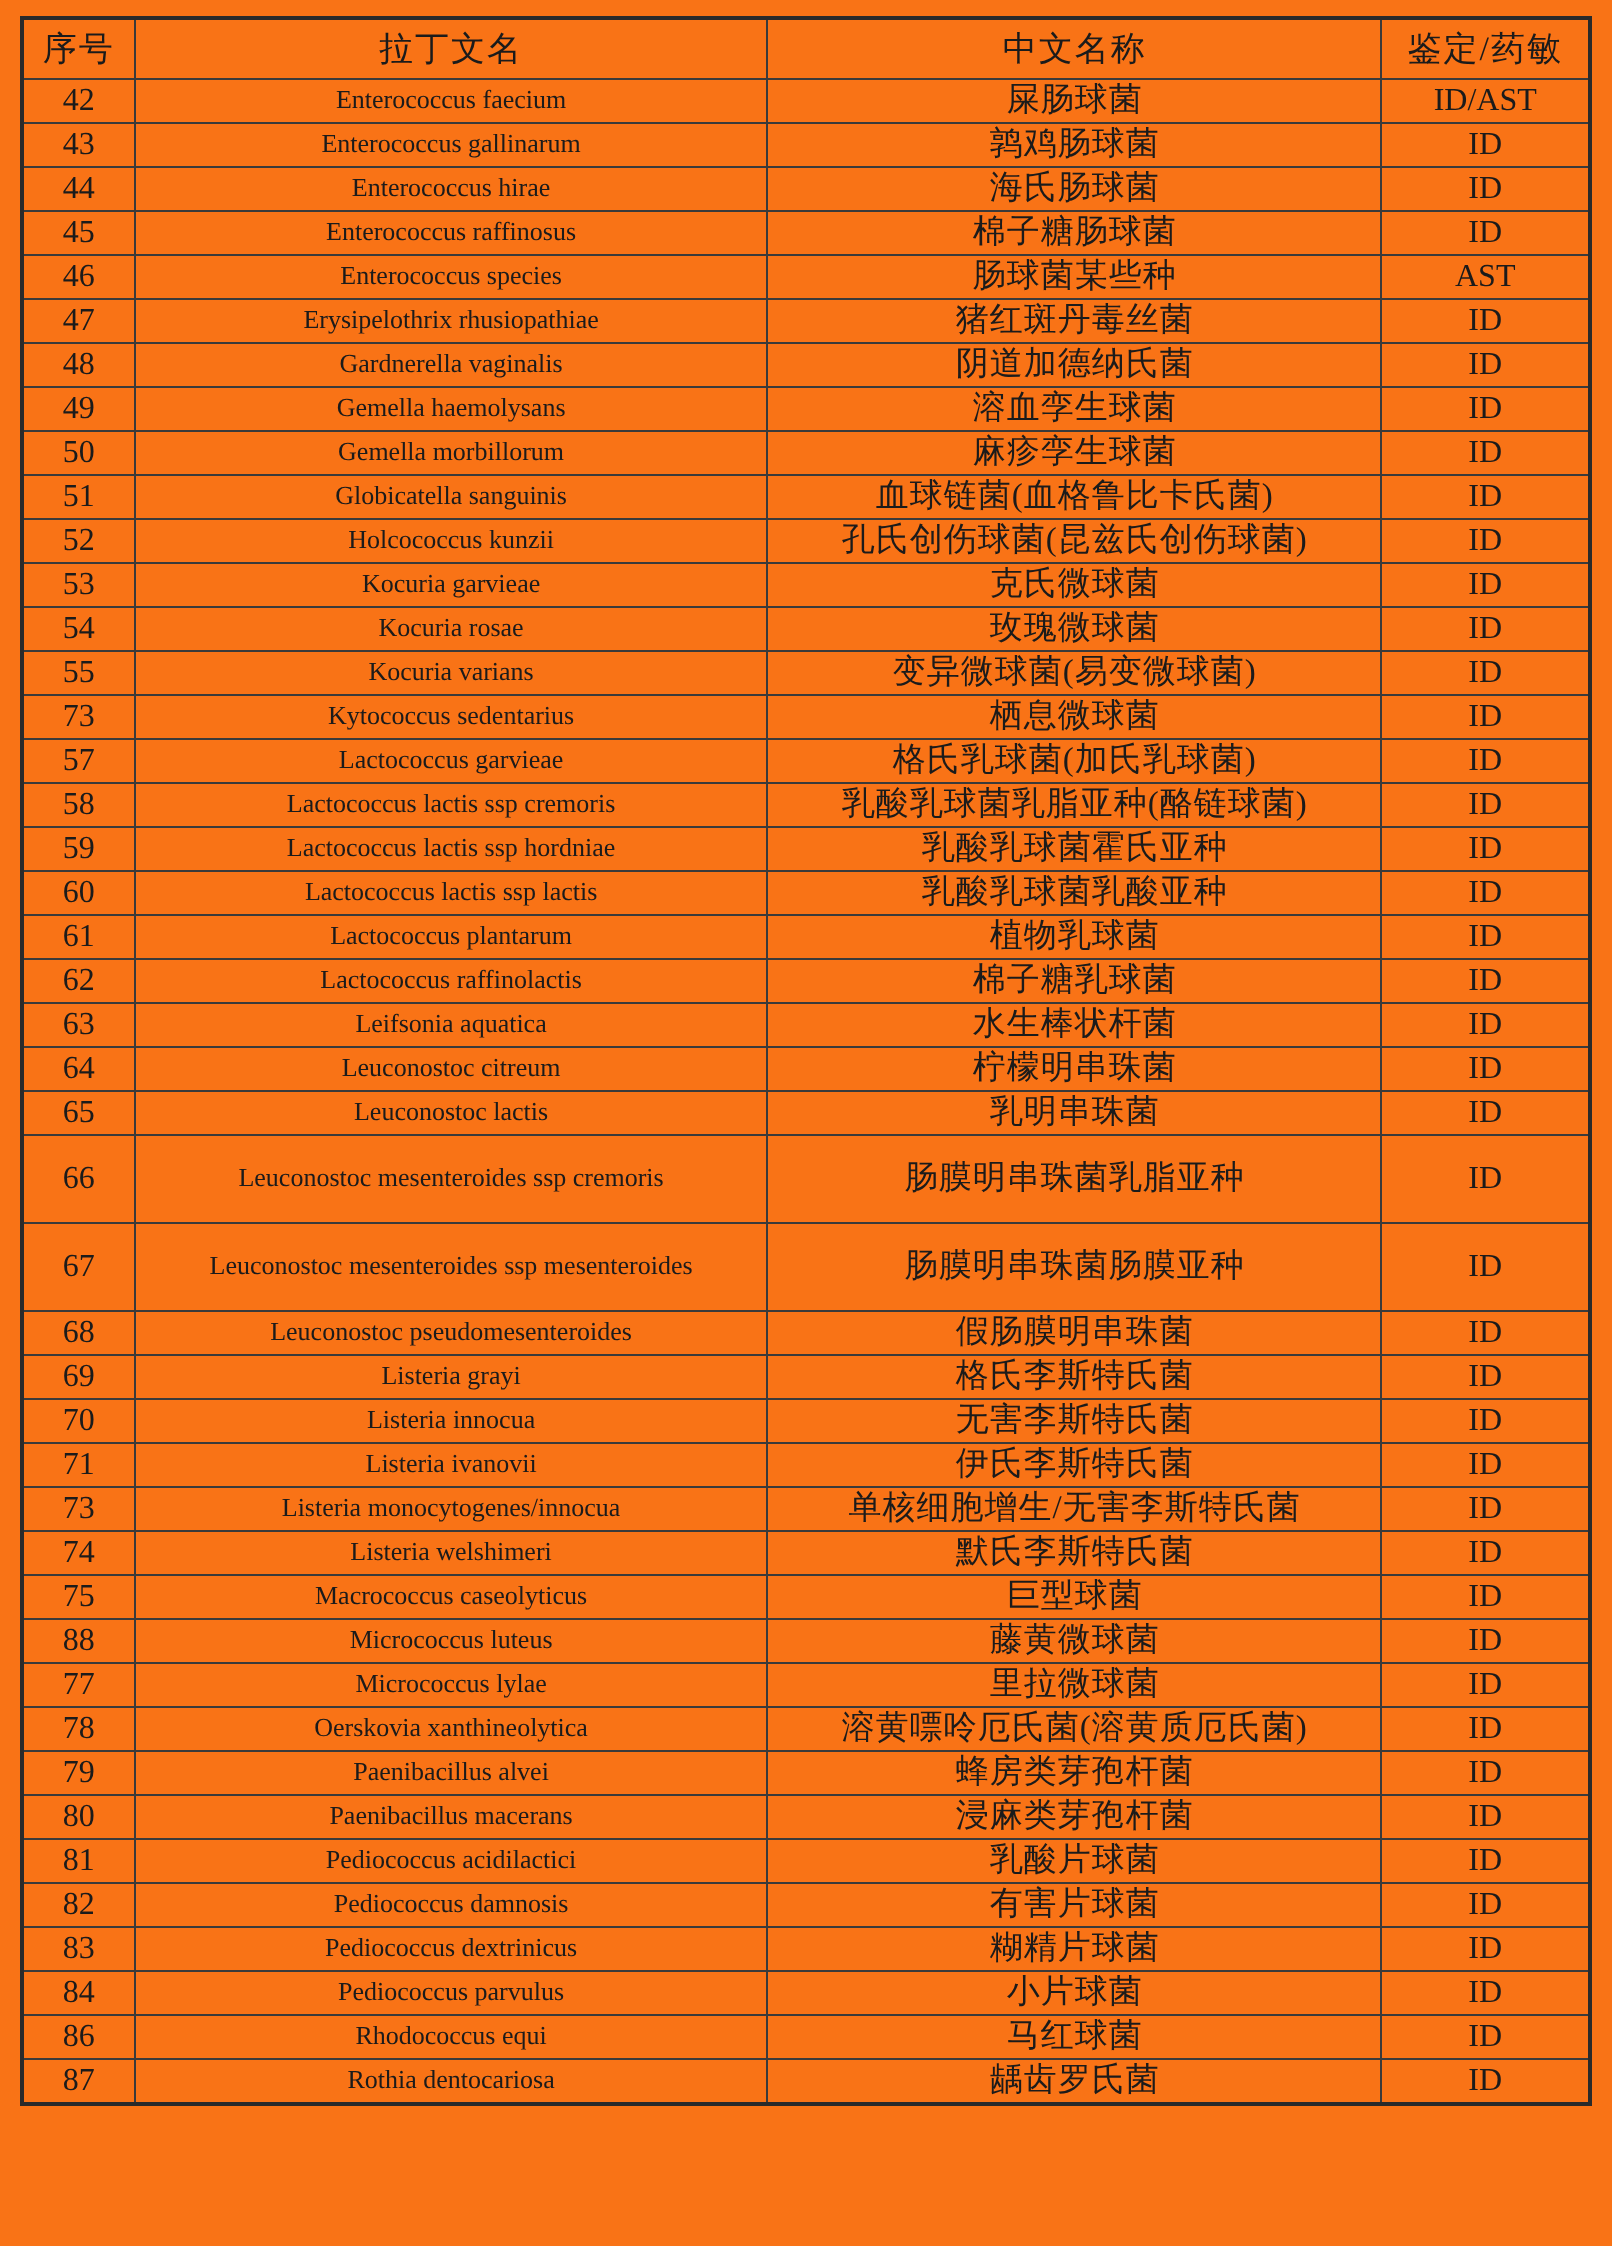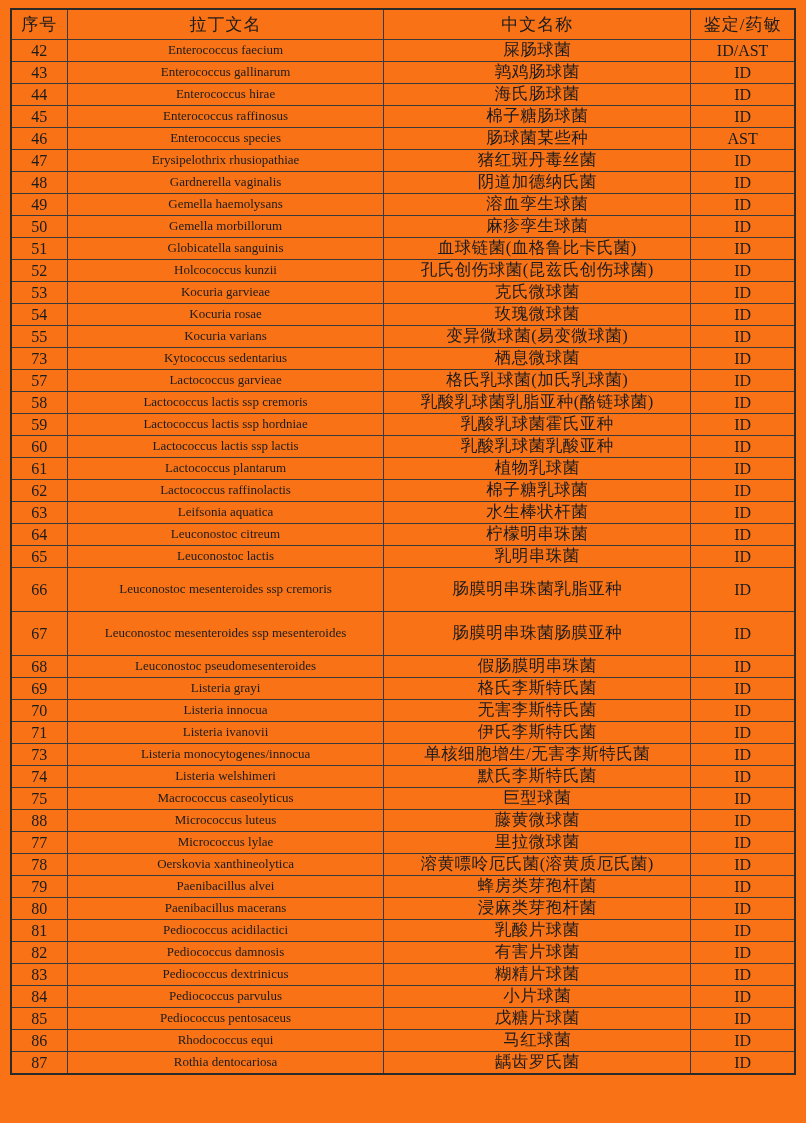--- a/index.html
+++ b/index.html
@@ -333,26 +333,20 @@
           <td class="cell-cn">糊精片球菌</td>
           <td class="cell-result">ID</td>
         </tr>
         <tr>
           <td class="cell-no">84</td>
           <td class="cell-latin">Pediococcus parvulus</td>
           <td class="cell-cn">小片球菌</td>
           <td class="cell-result">ID</td>
         </tr>
         <tr>
-          <td class="cell-no">85</td>
-          <td class="cell-latin">Pediococcus pentosaceus</td>
-          <td class="cell-cn">戊糖片球菌</td>
-          <td class="cell-result">ID</td>
-        </tr>
-        <tr>
           <td class="cell-no">86</td>
           <td class="cell-latin">Rhodococcus equi</td>
           <td class="cell-cn">马红球菌</td>
           <td class="cell-result">ID</td>
         </tr>
         <tr>
           <td class="cell-no">87</td>
           <td class="cell-latin">Rothia dentocariosa</td>
           <td class="cell-cn">龋齿罗氏菌</td>
           <td class="cell-result">ID</td>

